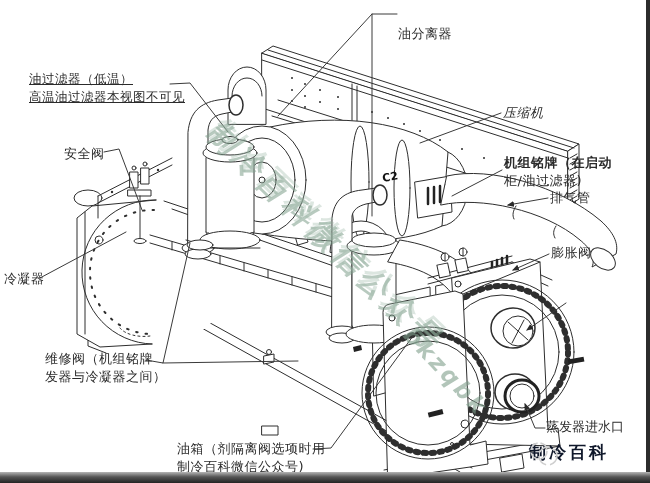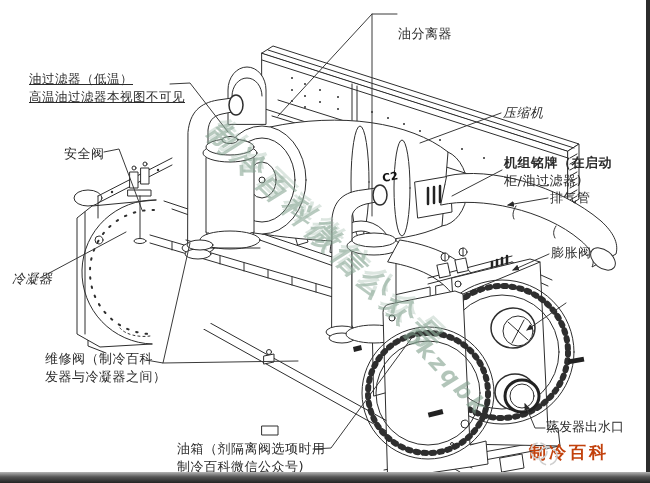--- a/index.html
+++ b/index.html
@@ -15,21 +15,21 @@
   .lbl.small{font-size:12.5px;text-decoration:underline;}
   .edge-bottom{
     position:absolute;left:0;bottom:0;width:650px;height:11px;
     background:linear-gradient(to bottom,#b5b5b5 0%,#555 45%,#232323 100%);
   }
   .edge-right{
     position:absolute;right:0;top:0;width:4px;height:483px;background:#2c2c2c;
   }
   .corner-wm{
     position:absolute;left:529px;top:441px;display:flex;align-items:center;gap:6px;
-    color:#c2410c;font-size:17px;letter-spacing:3px;font-weight:bold;
+    color:#0f172a;font-size:17px;letter-spacing:3px;font-weight:bold;
   }
 </style>
 </head>
 <body>
 
 <div class="stage">
 
 <svg width="650" height="483" viewBox="0 0 650 483">
   <defs>
     <marker id="arw" markerWidth="8" markerHeight="8" refX="6" refY="3" orient="auto">
@@ -262,28 +262,28 @@
 <div class="lbl" style="left:503px;top:104px;font-style:italic;">压缩机</div>
 <div class="lbl" style="left:64px;top:145px;">安全阀</div>
 
 <div>
   <div class="lbl" style="left:504px;top:154px;font-weight:bold;">机组铭牌（在启动</div>
   <div class="lbl" style="left:504px;top:172px;">柜/油过滤器)</div>
 </div>
 
 <div class="lbl" style="left:550px;top:189px;">排气管</div>
 <div class="lbl" style="left:551px;top:244px;">膨胀阀</div>
-<div class="lbl" style="left:12px;top:270px;font-style:italic;">冷凝器</div>
-
-<div>
-  <div class="lbl" style="left:45px;top:350px;">维修阀（制冷百科</div>
+<div class="lbl" style="left:4px;top:270px;">冷凝器</div>
+
+<div>
+  <div class="lbl" style="left:45px;top:350px;">维修阀（机组铭牌</div>
   <div class="lbl" style="left:45px;top:368px;">发器与冷凝器之间）</div>
 </div>
 
-<div class="lbl" style="left:546px;top:418px;letter-spacing:0;">蒸发器出水口</div>
+<div class="lbl" style="left:546px;top:418px;letter-spacing:0;">蒸发器进水口</div>
 
 <div>
   <div class="lbl" style="left:177px;top:440px;">油箱（剂隔离阀选项时用</div>
   <div class="lbl" style="left:177px;top:458px;">制冷百科微信公众号)</div>
 </div>
 
 <div class="corner-wm">
   <svg width="30" height="26" viewBox="0 0 30 26">
     <circle cx="10" cy="10" r="8" fill="none" stroke="#cfcfcf" stroke-width="1.6" stroke-dasharray="10 3"></circle>
     <circle cx="19" cy="15" r="9" fill="none" stroke="#cfcfcf" stroke-width="1.6" stroke-dasharray="12 4"></circle>

